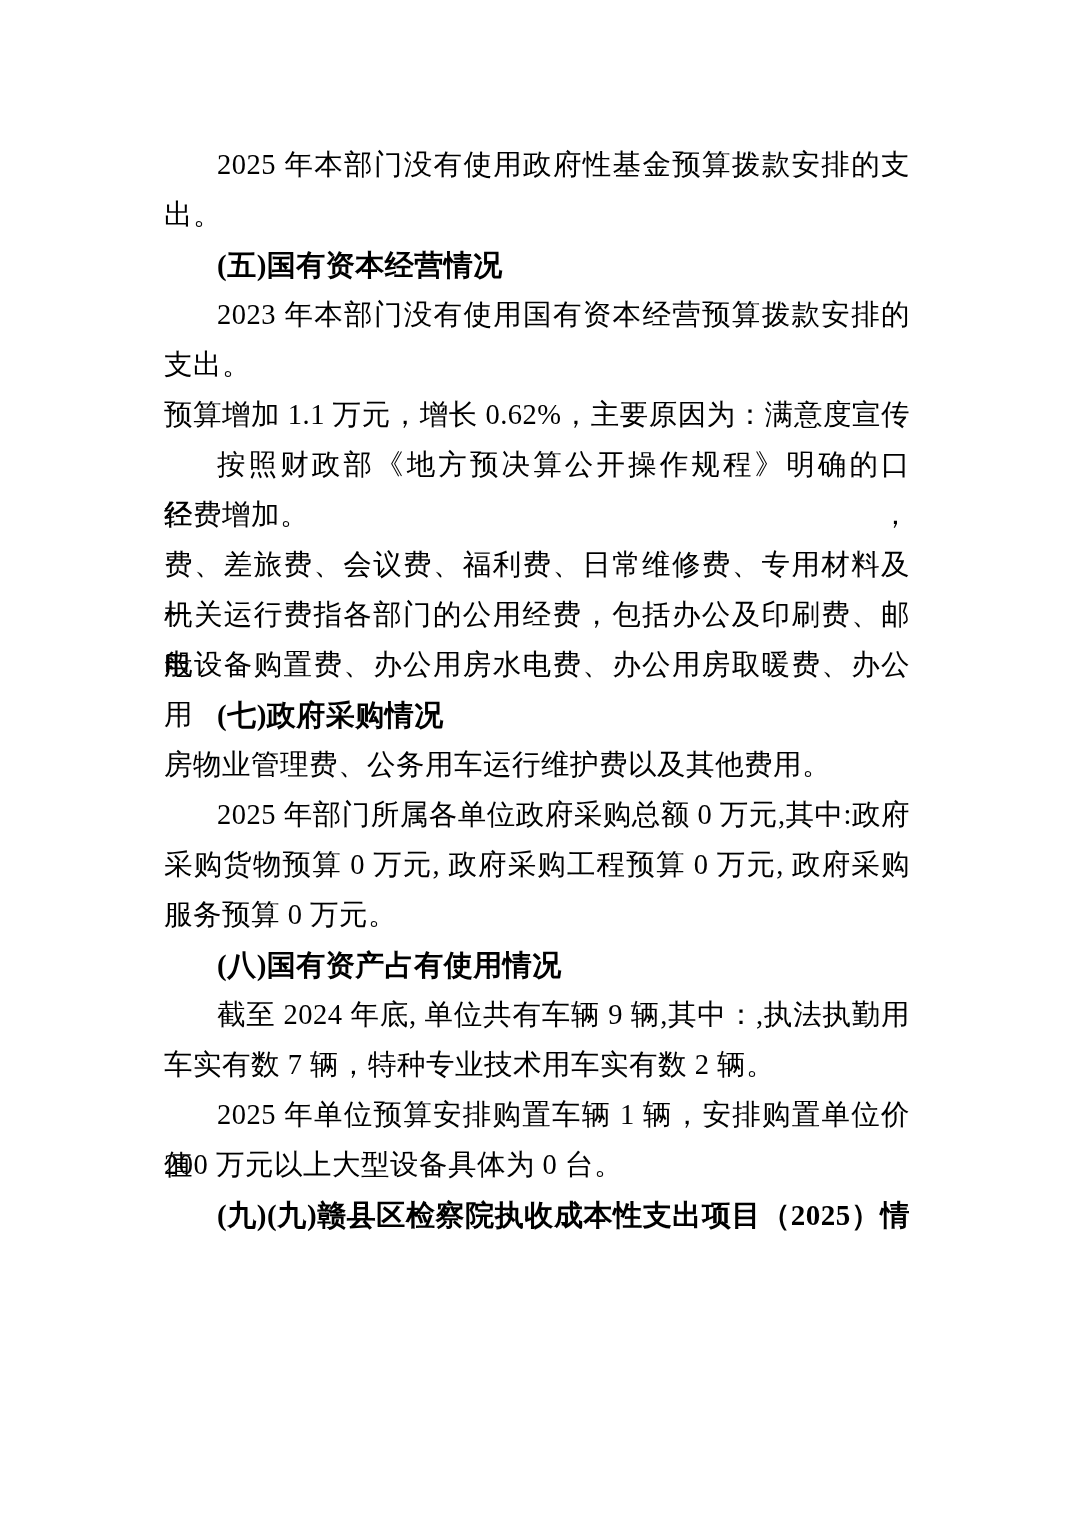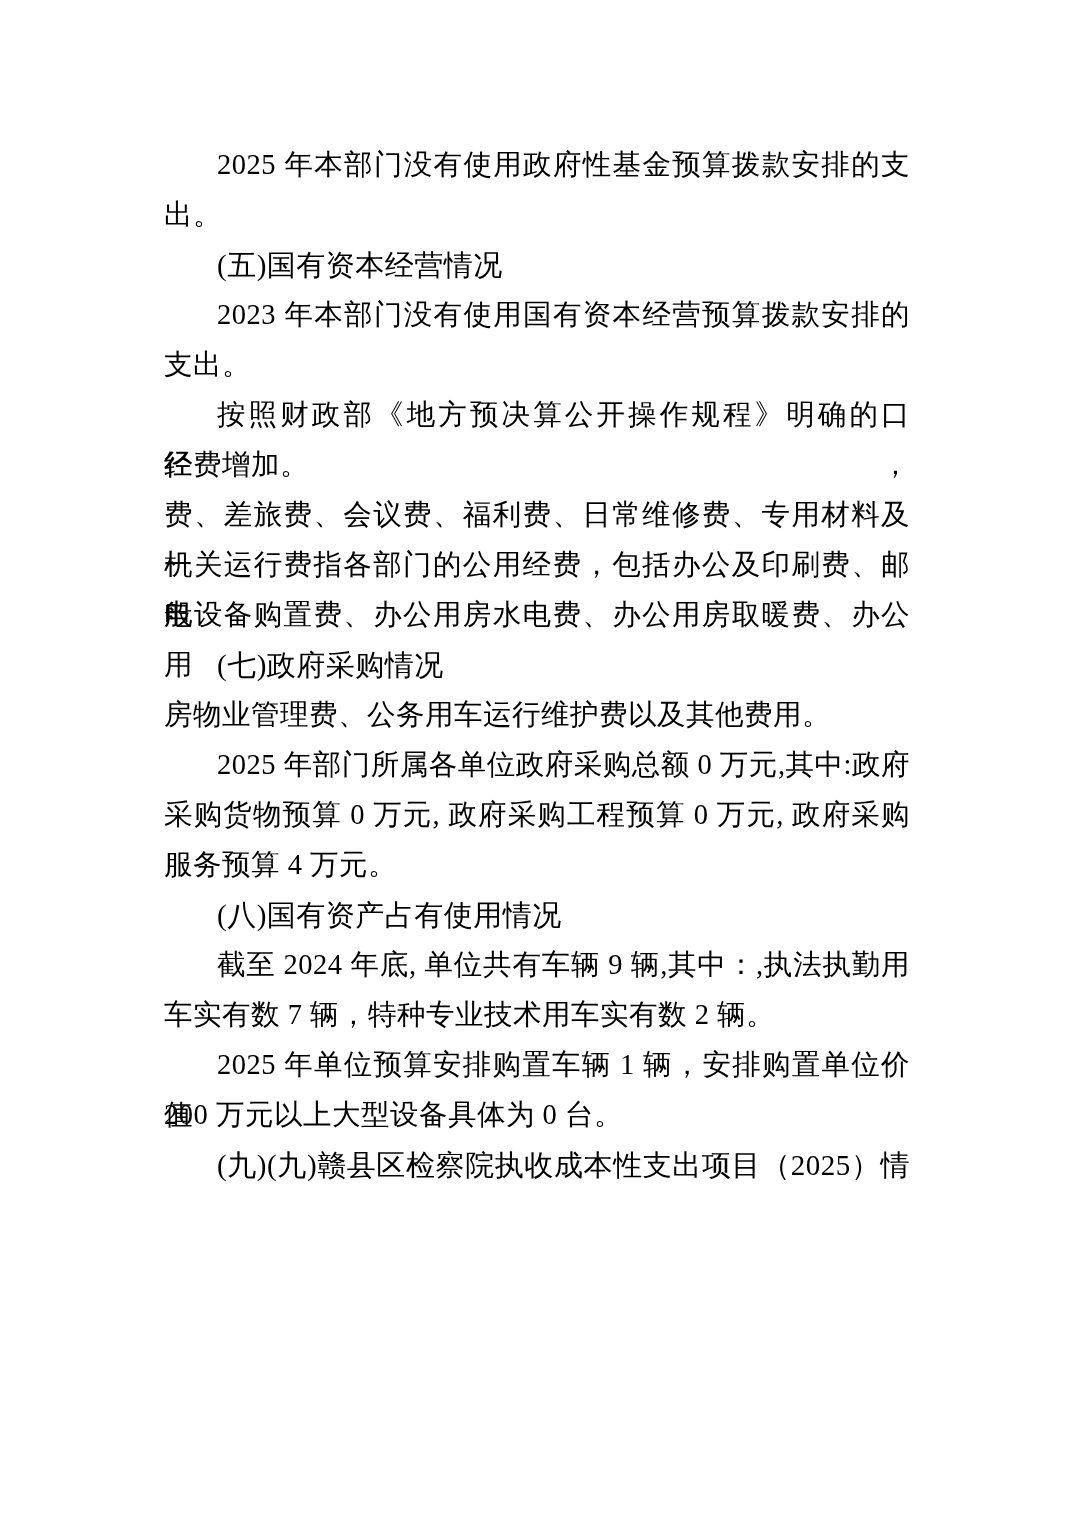--- a/index.html
+++ b/index.html
@@ -28,47 +28,48 @@
     line-height: 50px;
     font-size: 28.5px;
     letter-spacing: 0.5px;
     color: #000000;
   }
   
   .ind { text-indent: 53px; }
   
   .j { text-align: justify; text-align-last: justify; }
   
-  .h { font-weight: 400; font-size: 29px; }
+  .h { font-weight: 700; font-size: 29px; }
 </style>
 </head>
 <body>
 
 <div class="page">
   <div class="textblock">
 
     <div class="ln ind j">2025 年本部门没有使用政府性基金预算拨款安排的支</div>
     <div class="ln">出。</div>
 
     <div class="ln h ind">(五)国有资本经营情况</div>
     <div class="ln ind j">2023 年本部门没有使用国有资本经营预算拨款安排的</div>
     <div class="ln">支出。</div>
 
+    <div class="ln j">预算增加 1.1 万元，增长 0.62%，主要原因为：满意度宣传</div>
     <div class="ln ind j">按照财政部《地方预决算公开操作规程》明确的口径，</div>
 
     <div class="ln">经费增加。</div>
     <div class="ln j">费、差旅费、会议费、福利费、日常维修费、专用材料及一</div>
     <div class="ln j">机关运行费指各部门的公用经费，包括办公及印刷费、邮电</div>
     <div class="ln j">般设备购置费、办公用房水电费、办公用房取暖费、办公用</div>
     <div class="ln h ind">(七)政府采购情况</div>
 
     <div class="ln">房物业管理费、公务用车运行维护费以及其他费用。</div>
     <div class="ln ind j">2025 年部门所属各单位政府采购总额 0 万元,其中:政府</div>
     <div class="ln j">采购货物预算 0 万元, 政府采购工程预算 0 万元, 政府采购</div>
-    <div class="ln">服务预算 4 万元。</div>
+    <div class="ln">服务预算 0 万元。</div>
 
     <div class="ln h ind">(八)国有资产占有使用情况</div>
     <div class="ln ind j">截至 2024 年底, 单位共有车辆 9 辆,其中：,执法执勤用</div>
     <div class="ln">车实有数 7 辆，特种专业技术用车实有数 2 辆。</div>
     <div class="ln ind j">2025 年单位预算安排购置车辆 1 辆，安排购置单位价值</div>
     <div class="ln">200 万元以上大型设备具体为 0 台。</div>
 
     <div class="ln h ind j">(九)(九)赣县区检察院执收成本性支出项目（2025）情</div>
 
   </div>

